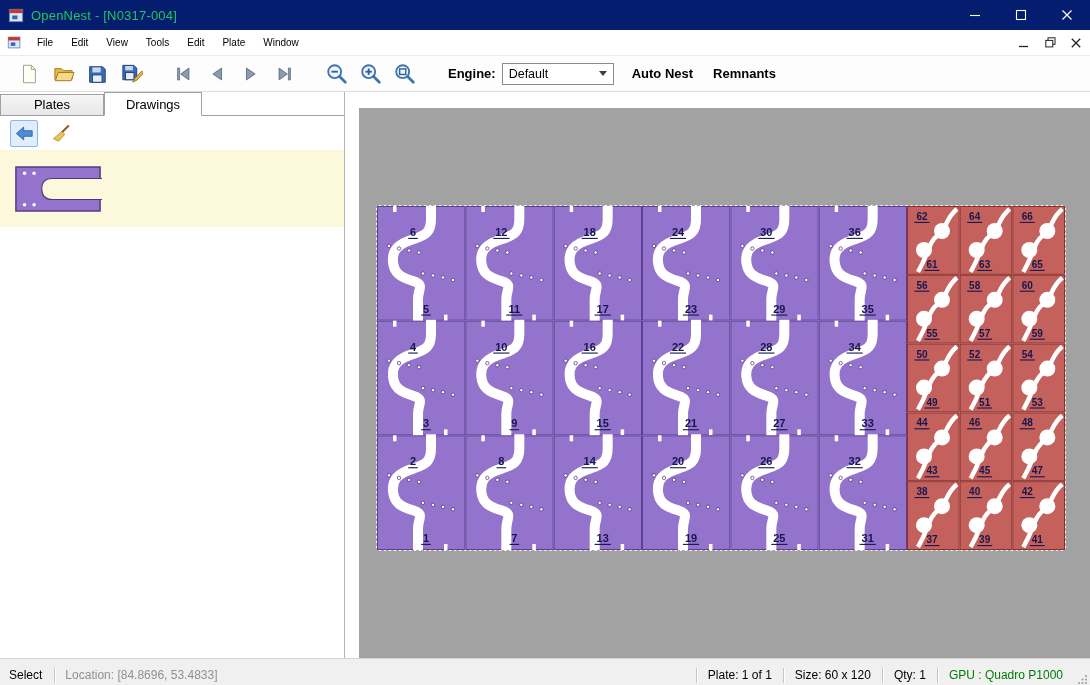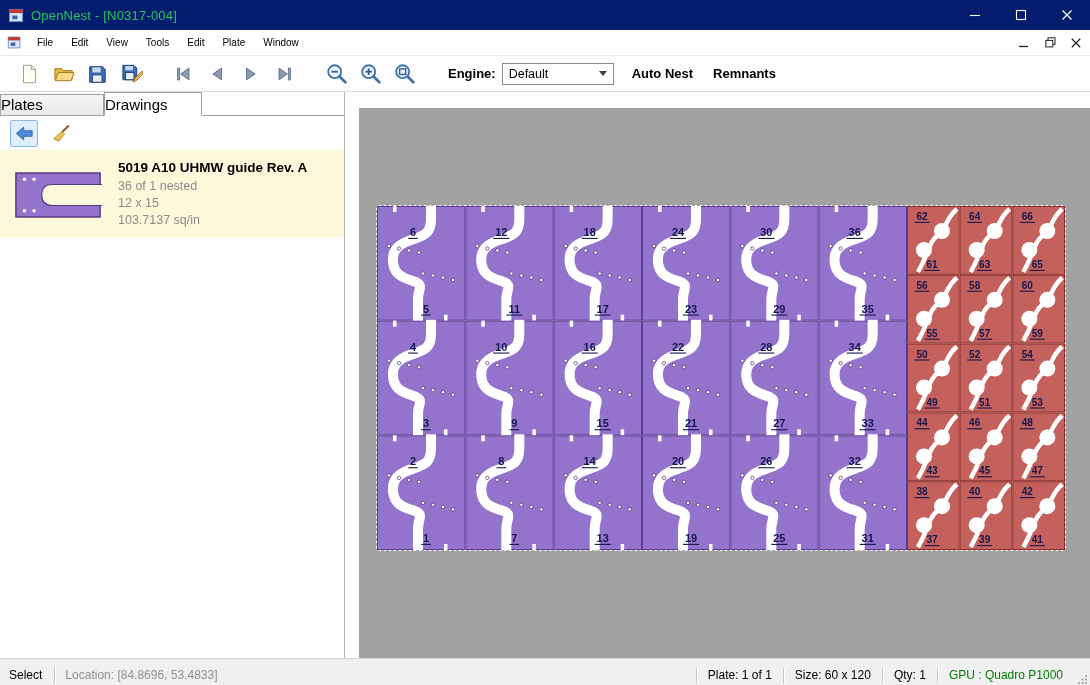--- a/index.html
+++ b/index.html
@@ -27,21 +27,21 @@
   .tb-gap { width:18px; }
   .tb-label { font-weight:bold; margin:0 6px 0 26px; font-size:13px; }
   .combo { width:112px; height:22px; border:1px solid #8a8a8a; background:#fff; display:flex; align-items:center; padding-left:6px; font-size:12.5px; cursor:pointer; position:relative; }
   .combo-arrow { position:absolute; right:6px; width:0; height:0; border-left:4px solid transparent; border-right:4px solid transparent; border-top:5px solid #404040; }
   .tb-text-btn { padding:5px 10px; font-size:13px; cursor:pointer;font-weight:bold; }
 
   
   .content { height:566px; display:flex; }
   .sidebar { width:345px; background:#fff; border-right:1px solid #b5b5b5; display:flex; flex-direction:column; }
   .tabs { height:24px; display:flex; align-items:flex-end; border-bottom:1px solid #a0a0a0; background:#fff; }
-  .tab { width:104px; text-align:left; font-size:15px; cursor:pointer; }
+  .tab { width:104px; text-align:center; font-size:13px; cursor:pointer; }
   .tab.inactive { height:21px; line-height:20px; background:linear-gradient(#f6f6f6,#e7e7e7); border:1px solid #a0a0a0; border-bottom:none; }
   .tab.active { height:24px; line-height:23px; background:#fff; border:1px solid #a0a0a0; border-bottom:1px solid #fff; margin-bottom:-1px; width:98px; }
   .side-tools { height:34px; display:flex; align-items:center; gap:9px; padding:0 10px; background:#fff; }
   .side-tool { width:28px; height:27px; display:flex; align-items:center; justify-content:center; cursor:pointer; }
   .side-tool.toggled { border:1px solid #88b7ea; background:#e0eefb; border-radius:2px; }
   .parts-list { background:#fcf8dc; }
   .part-item { display:flex; padding:10px 8px 9px 8px; gap:10px; cursor:pointer; }
   .part-icon { width:100px; display:flex; align-items:center; justify-content:center; flex:none; }
   .part-title { font-weight:bold; font-size:13.5px; margin-bottom:3px; }
   .part-line { color:#8c8c8c; font-size:12.5px; line-height:17px; }
@@ -236,26 +236,20 @@
         <div class="part-icon">
           <svg width="88" height="58" viewBox="0 0 92 60">
             <rect x="2" y="7" width="88" height="46" fill="#9473cc" stroke="#55357d" stroke-width="1.5"></rect>
             <path d="M92 19 H40 Q29 19 29 30 Q29 41 40 41 H92 Z" fill="#fcf8dc"></path>
             <path d="M92 19 H40 Q29 19 29 30 Q29 41 40 41 H92" fill="none" stroke="#55357d" stroke-width="1.2"></path>
             <circle cx="11" cy="13.5" r="1.8" fill="#fff"></circle>
               <circle cx="21" cy="13.5" r="1.8" fill="#fff"></circle>
             <circle cx="11" cy="46.5" r="1.8" fill="#fff"></circle>
               <circle cx="21" cy="46.5" r="1.8" fill="#fff"></circle>
           </svg>
-        </div>
-        <div class="part-info">
-          <div class="part-title">5019 A10 UHMW guide Rev. A</div>
-          <div class="part-line">36 of 1 nested</div>
-          <div class="part-line">12 x 15</div>
-          <div class="part-line">103.7137 sq/in</div>
         </div>
       </div>
     </div>
   </div>
 
   <div class="main">
     <div class="viewport">
       <div class="plate">
         <svg id="nest-svg" width="688" height="344" viewBox="0 0 688 344">
             <g transform="translate(0.00 0.00)">

